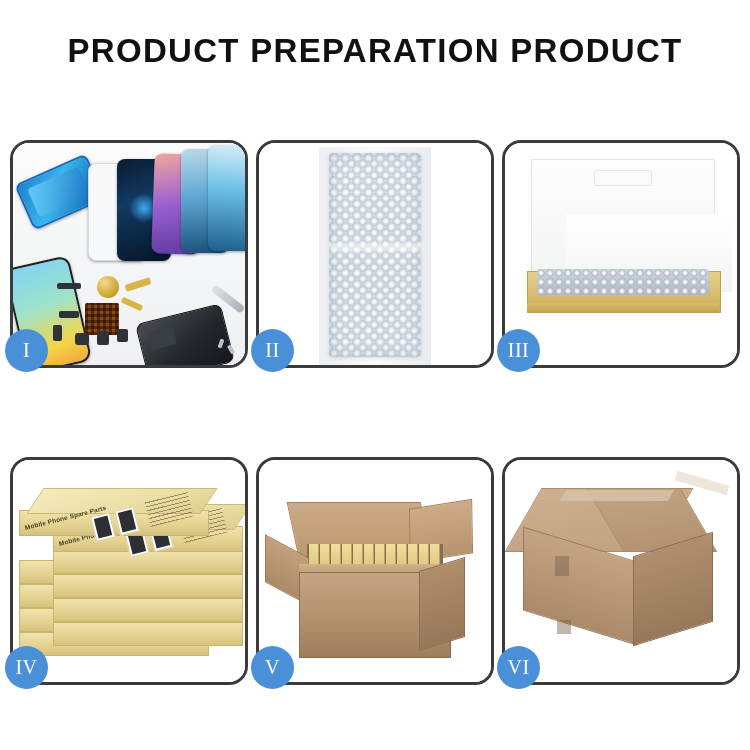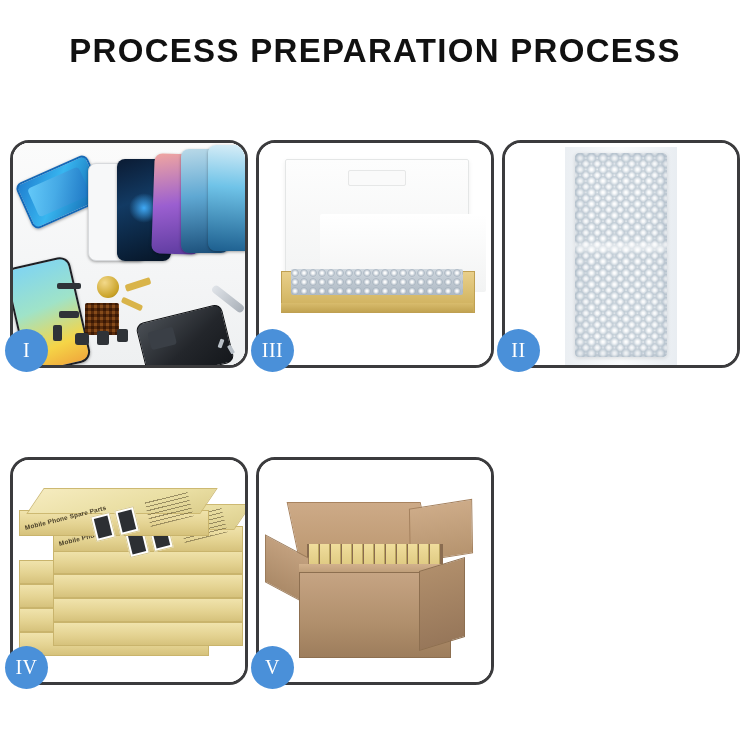--- a/index.html
+++ b/index.html
@@ -334,21 +334,21 @@
     background: rgba(232,222,205,.75); transform: rotate(16deg);
   }
   .s-seam{ position:absolute; background:rgba(120,95,70,.45); }
 </style>
 </head>
 <body>
 
 <div class="page">
 
   <div class="header">
-    <div class="title">PROCESS PREPARATION PROCESS</div>
+    <div class="title">PRODUCT PREPARATION PRODUCT</div>
   </div>
 
   <div class="grid">
 
     <div class="card">
       <div class="card-inner">
         <div class="scene c1">
           <div class="phone p-blue"></div>
           <div class="phone p-glass"></div>
           <div class="phone p-dark"></div>
@@ -369,38 +369,38 @@
           <div class="p-back"></div>
           <div class="tool"></div>
           <div class="screw" style="left:206px;top:196px;transform:rotate(20deg);"></div>
           <div class="screw" style="left:216px;top:202px;transform:rotate(-30deg);"></div>
         </div>
       </div>
       <div class="badge">I</div>
     </div>
 
     <div class="card">
+      <div class="card-inner c2">
+        <div class="wrap-sheet"></div>
+        <div class="bubbles"></div>
+      </div>
+      <div class="badge">II</div>
+    </div>
+
+    <div class="card">
       <div class="card-inner c3">
         <div class="lid-back">
           <div class="lid-tab"></div>
           <div class="foam"></div>
         </div>
         <div class="box3-body"></div>
         <div class="box3-inner"></div>
         <div class="box3-front-edge"></div>
       </div>
       <div class="badge">III</div>
-    </div>
-
-    <div class="card">
-      <div class="card-inner c2">
-        <div class="wrap-sheet"></div>
-        <div class="bubbles"></div>
-      </div>
-      <div class="badge">II</div>
     </div>
 
     <div class="card">
       <div class="card-inner c4">
         <div class="stack">
 
           <div class="kbox" style="left:2px; top:150px; width:188px; height:22px;"></div>
           <div class="kbox" style="left:2px; top:126px; width:188px; height:22px;"></div>
           <div class="kbox" style="left:2px; top:102px; width:188px; height:22px;"></div>
           <div class="kbox" style="left:2px; top:78px; width:188px; height:22px;"></div>
@@ -454,15 +454,28 @@
             <span style="left:123px"></span>
         </div>
         <div class="v-flap-left"></div>
         <div class="v-front-edge"></div>
         <div class="v-body"></div>
         <div class="v-body-right"></div>
       </div>
       <div class="badge">V</div>
     </div>
 
+    <div class="card">
+      <div class="card-inner c6">
+        <div class="s-top"></div>
+        <div class="s-top2"></div>
+        <div class="s-tape"></div>
+        <div class="s-tape2"></div>
+        <div class="s-left"></div>
+        <div class="s-right"></div>
+        <div class="s-seam" style="left:50px; top:96px; width:14px; height:20px;"></div>
+        <div class="s-seam" style="left:52px; top:160px; width:14px; height:14px;"></div>
+      </div>
+      <div class="badge">VI</div>
+    </div>
 
   </div>
 </div>
 
 </body></html>

